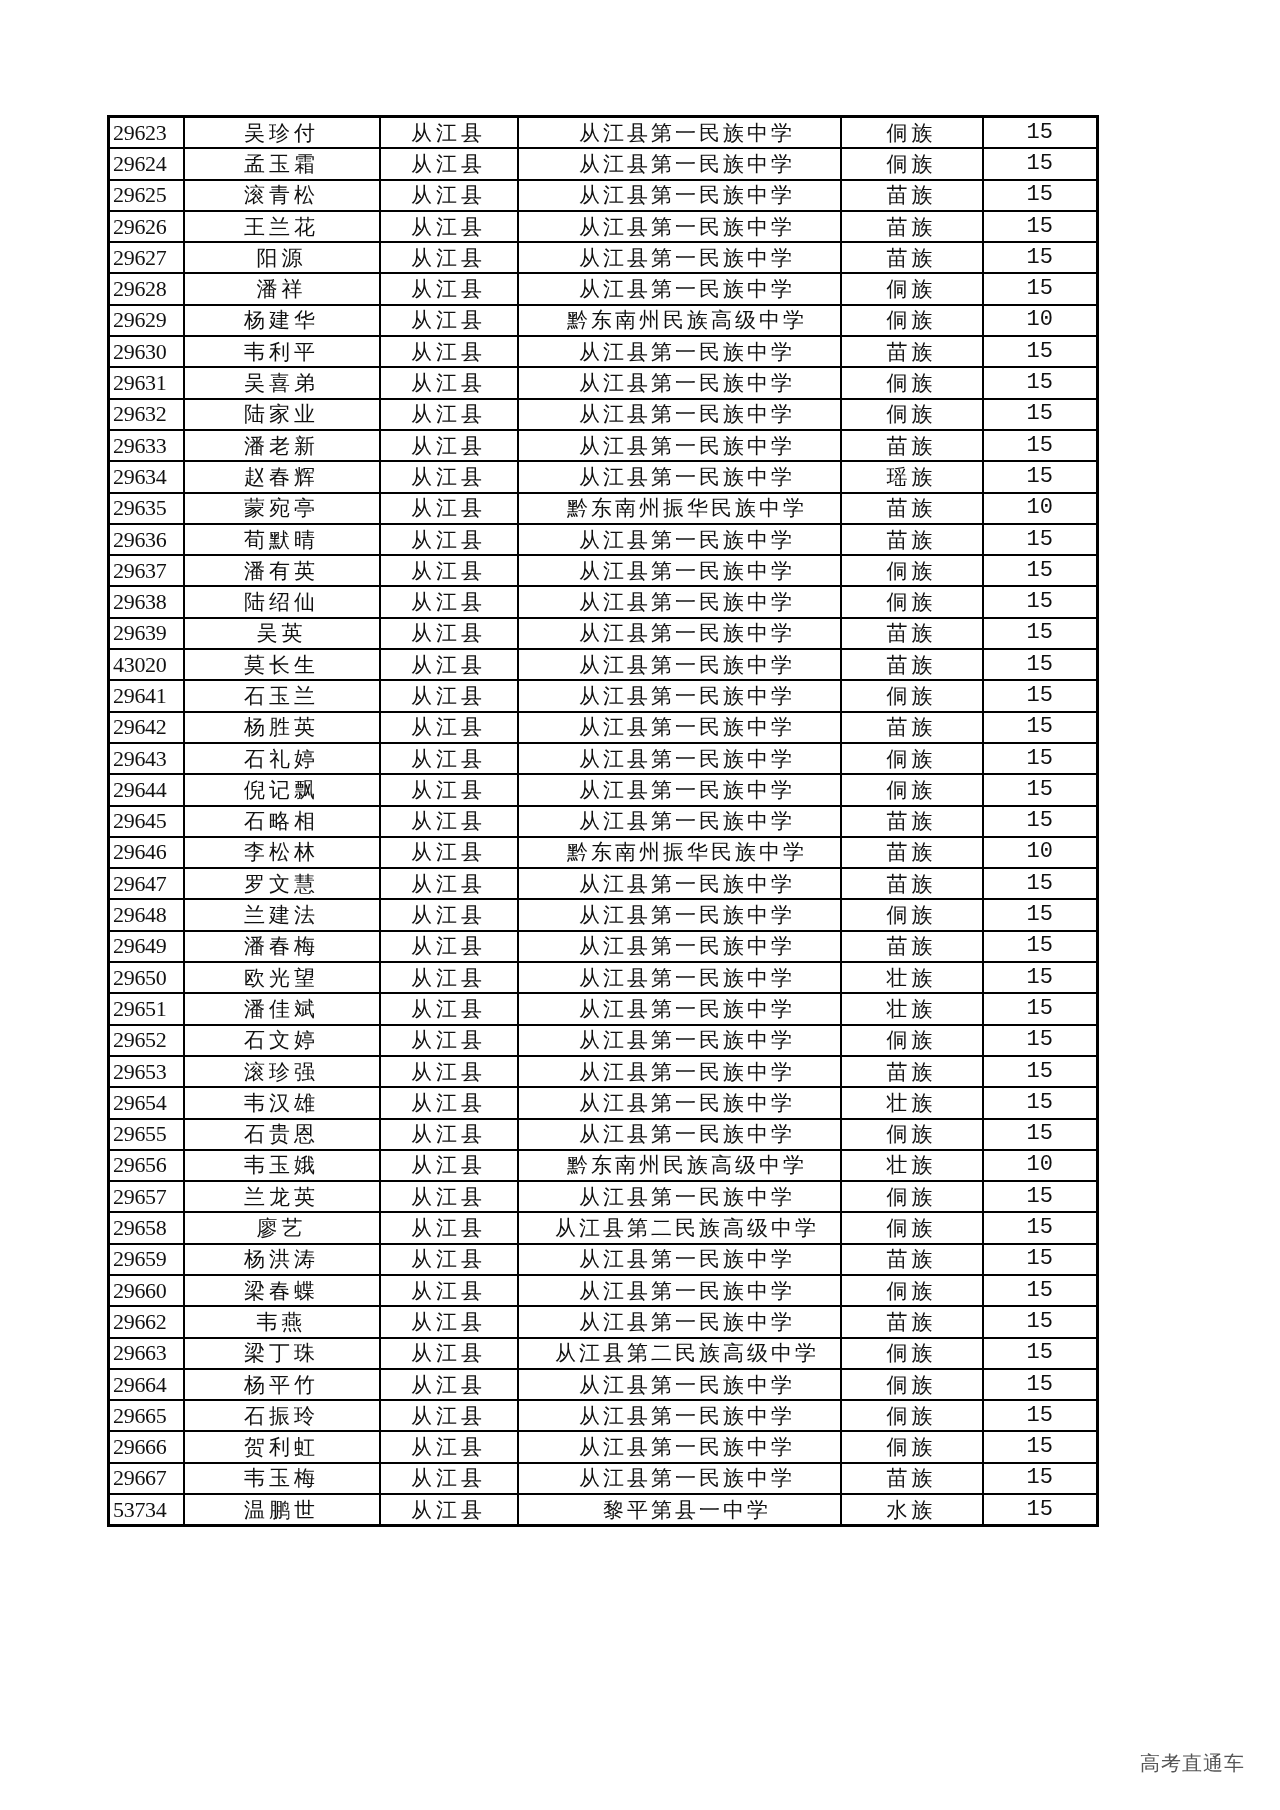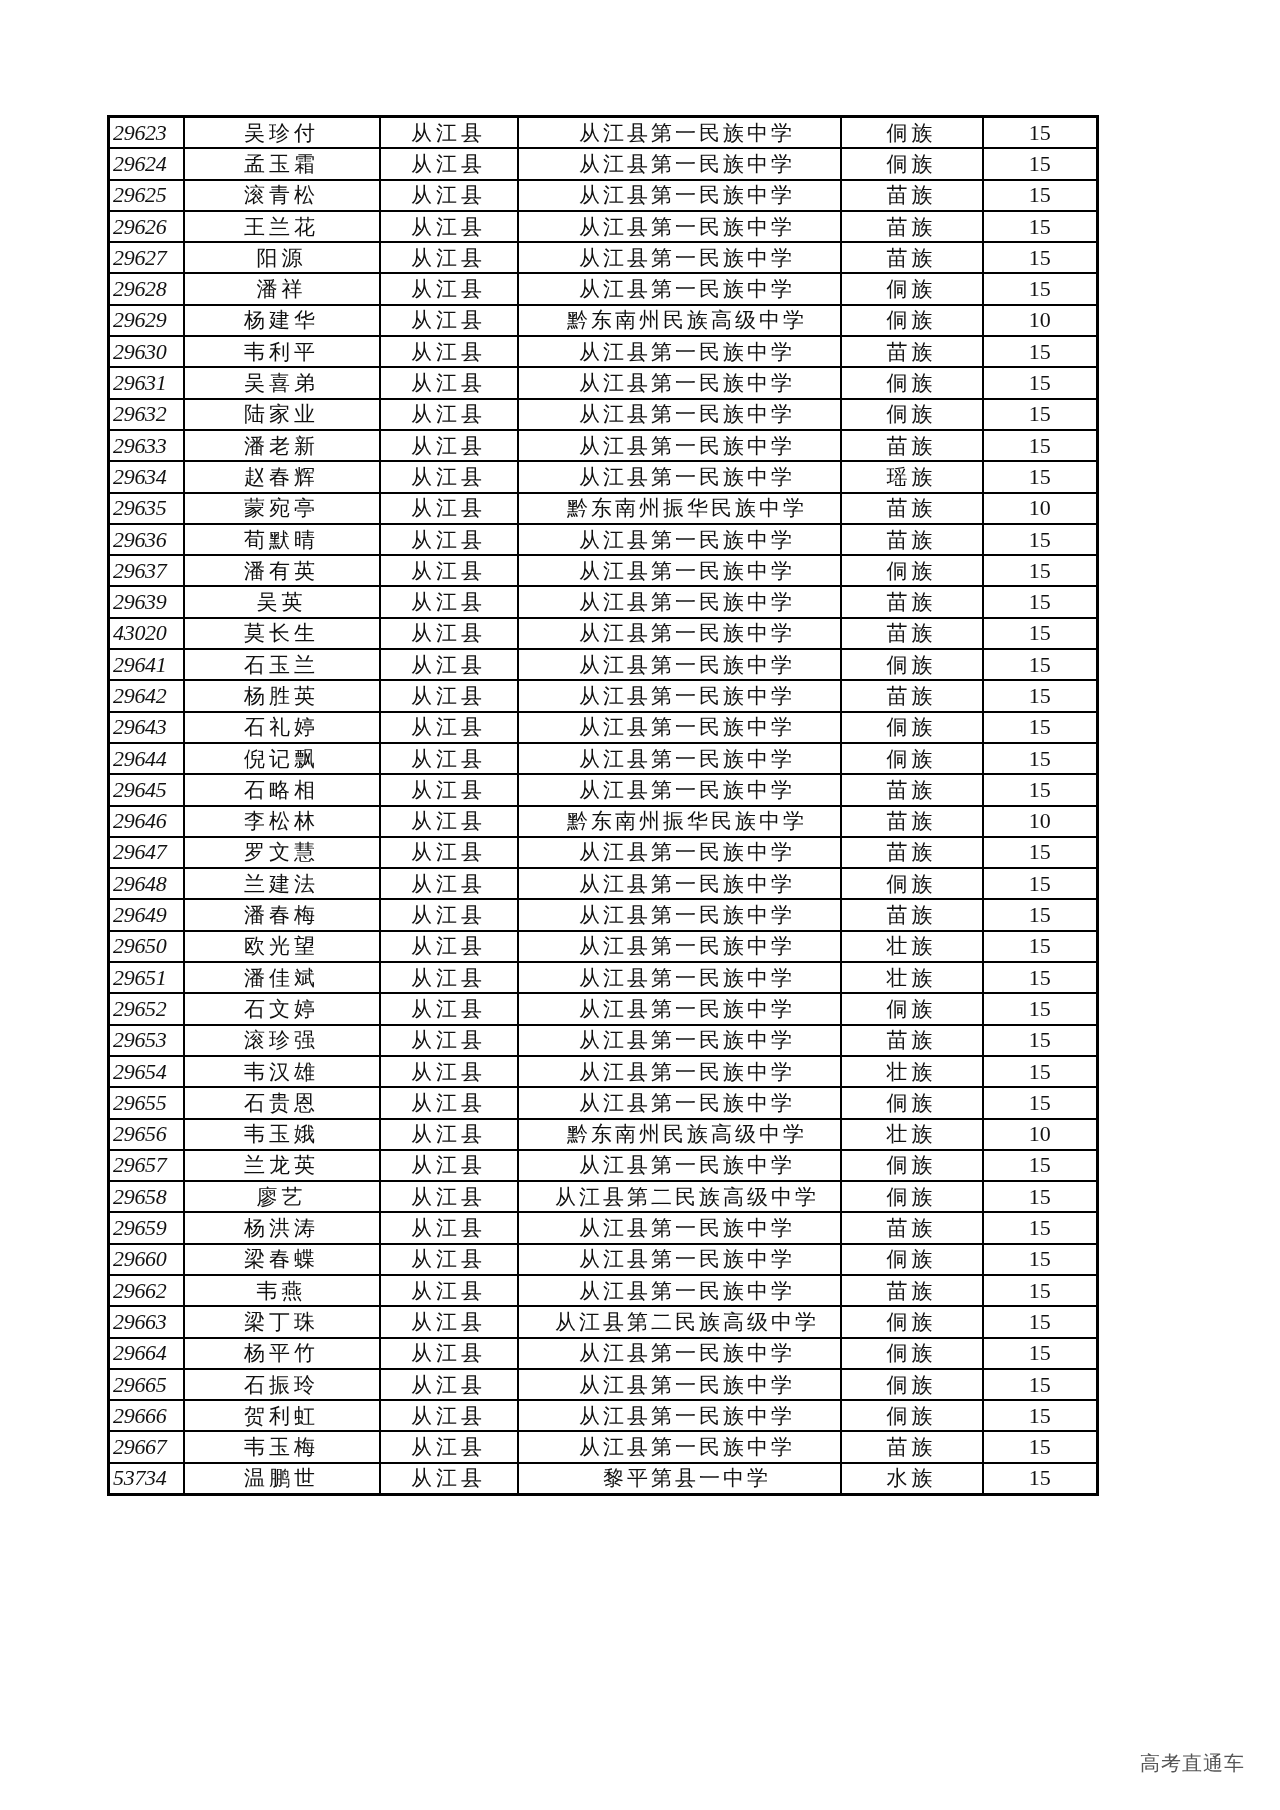--- a/index.html
+++ b/index.html
@@ -40,33 +40,32 @@
       line-height: 24px;
       white-space: nowrap;
       overflow: hidden;
     }
     table.roster td.c-id {
       text-align: left;
       padding-left: 3px;
       font-family: "Liberation Serif", "DejaVu Serif", serif;
       font-size: 22px;
       letter-spacing: -0.3px;
-      font-style: italic;
     }
     table.roster td.c-name,
     table.roster td.c-county,
     table.roster td.c-eth {
       letter-spacing: 4px;
     }
     table.roster td.c-school {
       letter-spacing: 3px;
       padding-left: 16px;
     }
     table.roster td.c-score {
-      font-family: Liberation Serif, serif;
+      font-family: Liberation Mono, monospace;
       font-size: 22px;
     }
     .watermark {
       position: absolute;
       left: 1140px;
       top: 1750px;
       font-family: Liberation Serif, serif;
       font-size: 20px;
       color: #555555;
       letter-spacing: 1px;
@@ -201,20 +200,28 @@
         </tr>
         <tr>
           <td class="c-id">29637</td>
           <td class="c-name">潘有英</td>
           <td class="c-county">从江县</td>
           <td class="c-school">从江县第一民族中学</td>
           <td class="c-eth">侗族</td>
           <td class="c-score">15</td>
         </tr>
         <tr>
+          <td class="c-id">29638</td>
+          <td class="c-name">陆绍仙</td>
+          <td class="c-county">从江县</td>
+          <td class="c-school">从江县第一民族中学</td>
+          <td class="c-eth">侗族</td>
+          <td class="c-score">15</td>
+        </tr>
+        <tr>
           <td class="c-id">29639</td>
           <td class="c-name">吴英</td>
           <td class="c-county">从江县</td>
           <td class="c-school">从江县第一民族中学</td>
           <td class="c-eth">苗族</td>
           <td class="c-score">15</td>
         </tr>
         <tr>
           <td class="c-id">43020</td>
           <td class="c-name">莫长生</td>

